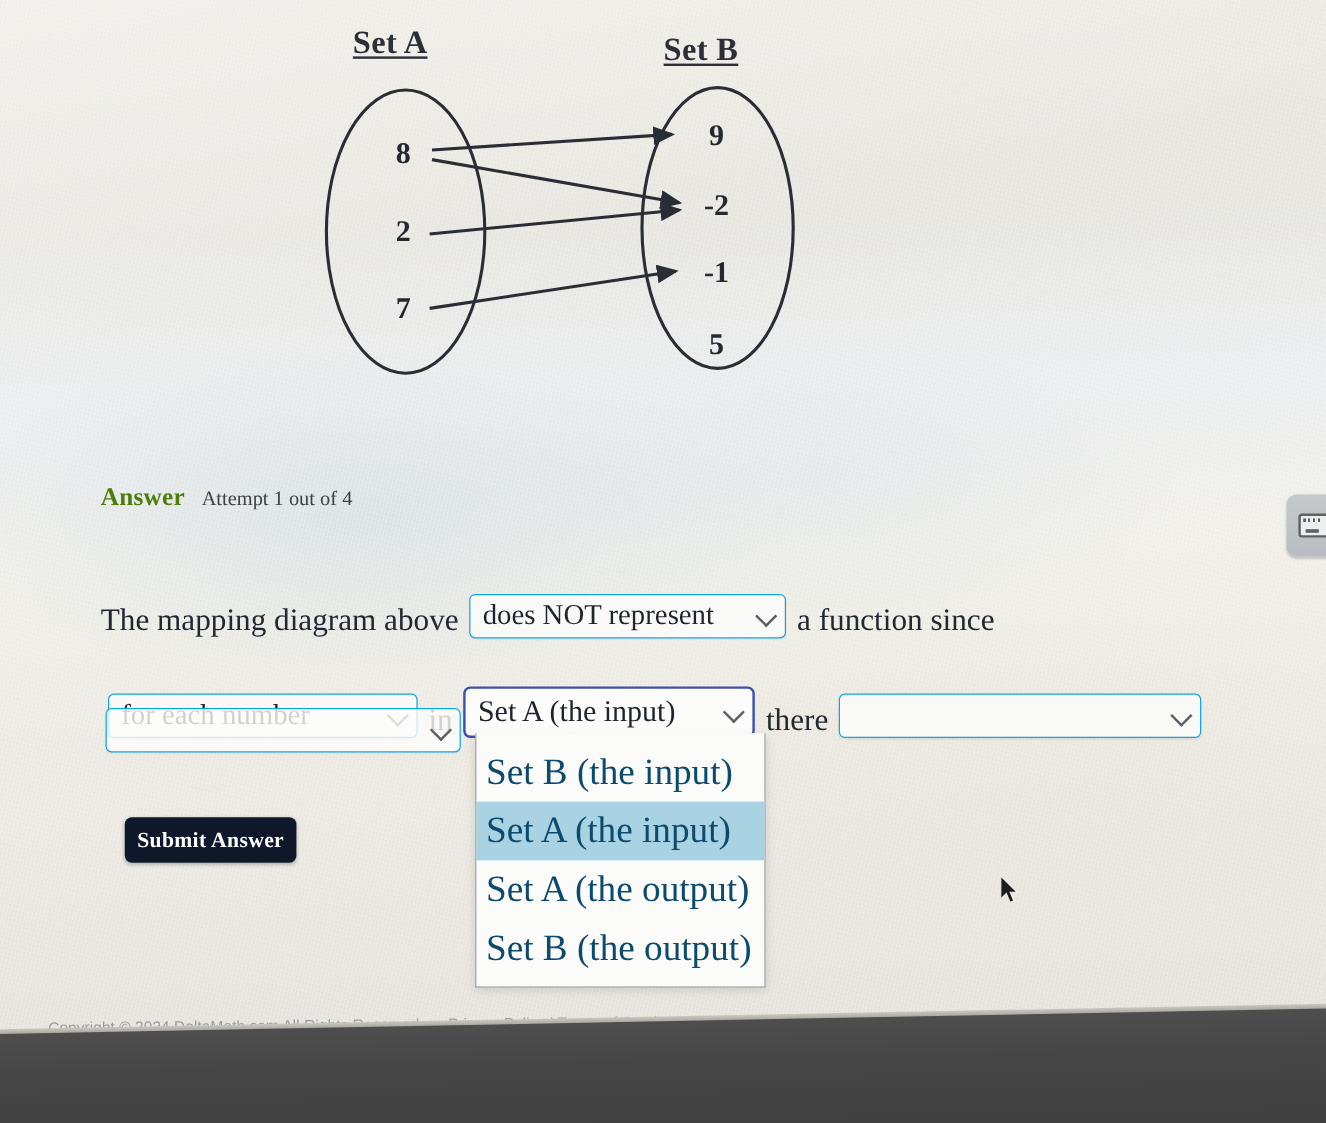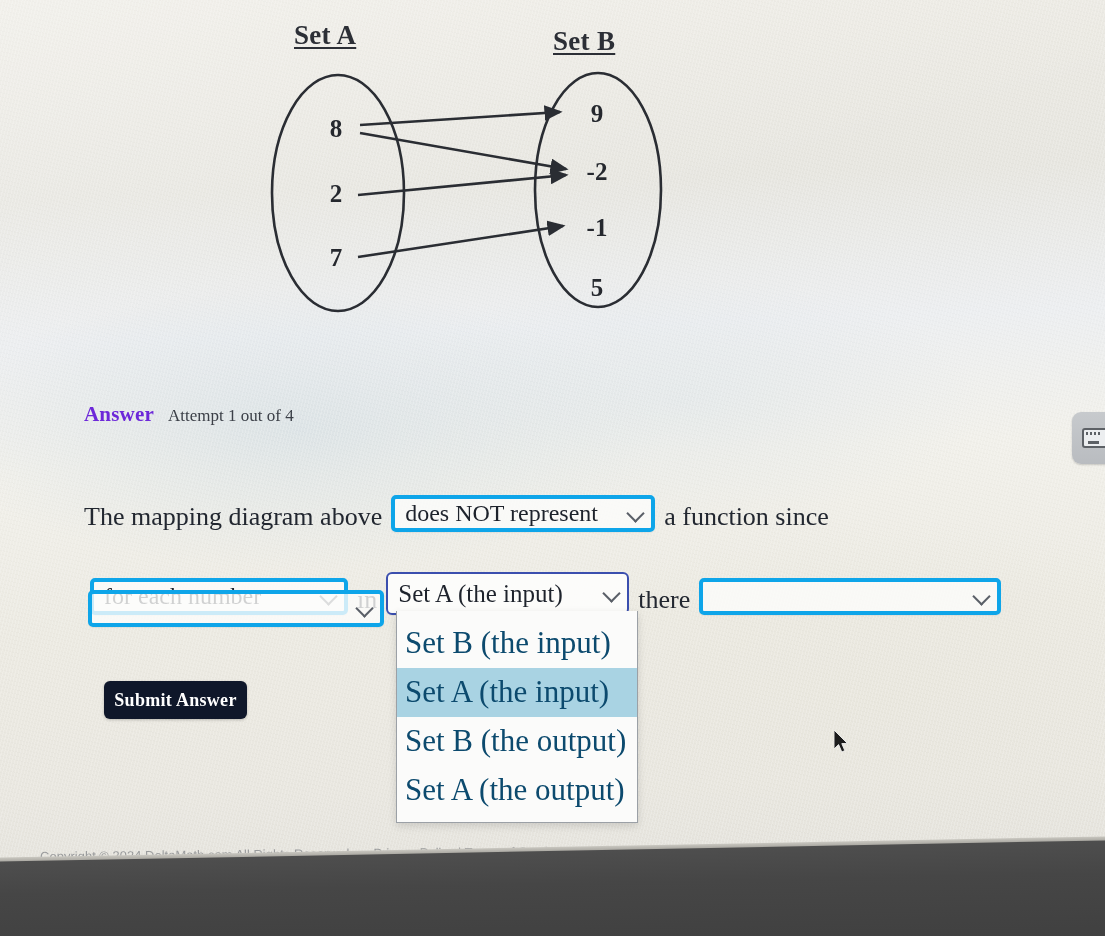--- a/index.html
+++ b/index.html
@@ -106,21 +106,21 @@
     left: 84px;
     top: 402px;
     display: flex;
     align-items: baseline;
     gap: 14px;
   }
   .answer-title {
     font-family: "Liberation Serif", serif;
     font-weight: bold;
     font-size: 21px;
-    color: #6d28d9;
+    color: #4d7c0f;
     letter-spacing: 0.2px;
   }
   .attempt-text {
     font-family: "Liberation Serif", serif;
     font-size: 17px;
     color: #3c4048;
   }
 
   .keyboard-btn {
     position: absolute;
@@ -173,21 +173,21 @@
     font-family: "Liberation Serif", serif;
     font-size: 26px;
     color: #222730;
     white-space: nowrap;
   }
 
   .dd {
     position: relative;
     box-sizing: border-box;
     height: 37px;
-    border: 4px solid #0ea5e9;
+    border: 1px solid #0ea5e9;
     border-radius: 5px;
     background: rgba(252,252,251,0.80);
     display: flex;
     align-items: center;
     padding: 0 30px 0 10px;
     font-family: "Liberation Serif", serif;
     font-size: 24px;
     color: #1e232c;
     white-space: nowrap;
     box-shadow: 0 1px 1px rgba(0,0,0,0.05);
@@ -369,22 +369,22 @@
   <div class="sentence line3">
     <div class="dd w-empty-left">
       <span></span>
       <span class="chev"></span>
     </div>
   </div>
 
   <div class="dd-list">
     <div class="dd-option">Set B (the input)</div>
     <div class="dd-option selected">Set A (the input)</div>
+    <div class="dd-option">Set A (the output)</div>
     <div class="dd-option">Set B (the output)</div>
-    <div class="dd-option">Set A (the output)</div>
   </div>
 
   <button class="submit-btn">Submit Answer</button>
 
   <div class="footer">
     <span class="footer-text">Copyright © 2024 DeltaMath.com All Rights Reserved</span>
     <span class="footer-text">Privacy Policy | Terms of Service</span>
   </div>
 
   <svg class="cursor" viewBox="0 0 18 26">

